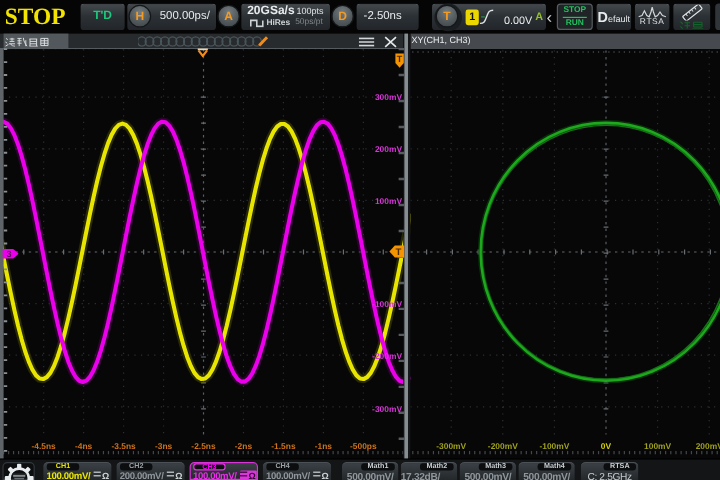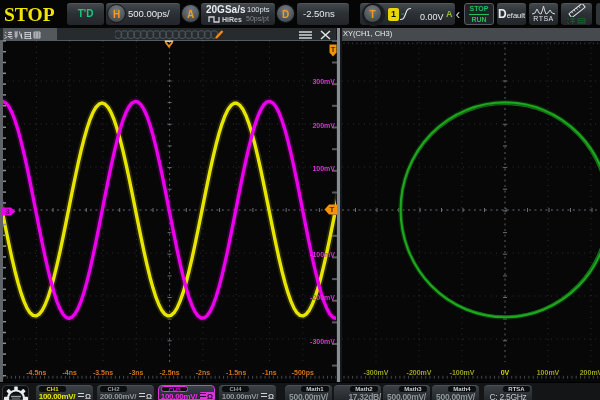--- a/index.html
+++ b/index.html
@@ -11,21 +11,21 @@
 <body>
 
 <div class="abs" style="left:0;top:0;width:600px;height:28px;background:#050506"></div>
 <div class="abs" style="left:4px;top:5px;width:85px;height:20px;color:#f2e300;font-family:'Liberation Serif',serif;font-weight:bold;font-size:19.5px;line-height:19px">STOP</div>
 
 <div class="abs btn" style="left:67px;top:3px;width:37px;height:22px"></div>
 <div class="abs" style="left:67px;top:3px;width:37px;height:22px;color:#1ec87d;font-size:10px;font-weight:bold;text-align:center;line-height:22px">T'D</div>
 
 <div class="abs btn" style="left:106px;top:3px;width:74px;height:22px"></div>
 <div class="abs circ" style="left:107px;top:4px;width:19px;height:19px;font-size:10px;line-height:19px">H</div>
-<div class="abs" style="left:128px;top:3px;width:52px;height:20px;color:#e8ecee;font-size:9.5px;text-align:left;line-height:22px">500.00ps/</div>
+<div class="abs" style="left:128px;top:3px;width:52px;height:20px;color:#e8ecee;font-size:9.5px;text-align:center;line-height:22px">500.00ps/</div>
 
 <div class="abs btn" style="left:201px;top:3px;width:74px;height:22px"></div>
 <div class="abs circ" style="left:181px;top:4px;width:19px;height:19px;font-size:10px;line-height:19px">A</div>
 <div class="abs" style="left:206px;top:4px;color:#e8ecee;font-size:10px;font-weight:bold">20GSa/s</div>
 <div class="abs" style="left:208px;top:15px;width:40px;height:9px">
 <svg width="14" height="8" viewBox="0 0 14 8">
       <path d="M1 7 V2 H6 V7 H11 V2" stroke="#cdd2d5" stroke-width="1.3" fill="none"></path>
     </svg>
 </div>
 <div class="abs" style="left:222px;top:15.5px;color:#cdd2d5;font-size:7px;font-weight:bold">HiRes</div>
@@ -648,21 +648,21 @@
 <div class="abs" style="left:219px;top:385px;width:57px;height:15px;background:linear-gradient(180deg,#3a4045,#24282b);border-top:1px solid #4c5155;border-radius:4px 4px 0 0"></div>
 <div class="abs" style="left:222px;top:385.5px;width:27px;height:6.5px;background:#0b0d0f;border-radius:2.5px;color:#9aa0a4;font-size:6px;font-weight:bold;text-align:center;line-height:6.5px">CH4</div>
 <div class="abs" style="left:220px;top:391.5px;width:40px;color:#8f969b;font-size:8px;font-weight:bold;text-align:center;letter-spacing:-0.3px">100.00mV/</div>
 <div class="abs" style="left:261px;top:393px;width:6px;height:4px;border-top:1.3px solid #cfd4d7;border-bottom:1.3px solid #cfd4d7"></div>
 <div class="abs" style="left:268px;top:391.5px;color:#cfd4d7;font-size:7.5px;font-weight:bold">Ω</div>
 <div class="abs" style="left:285px;top:385px;width:47px;height:15px;background:linear-gradient(180deg,#3a4045,#24282b);border-top:1px solid #4c5155;border-radius:4px 4px 0 0"></div>
 <div class="abs" style="left:301px;top:385.5px;width:28px;height:6.5px;background:#0b0d0f;border-radius:2.5px;color:#c9ced2;font-size:6px;font-weight:bold;text-align:center;line-height:6.5px">Math1</div>
 <div class="abs" style="left:285px;top:391.5px;width:47px;color:#8f969b;font-size:8.5px;font-weight:bold;text-align:center;letter-spacing:-0.3px">500.00mV/</div>
 <div class="abs" style="left:334px;top:385px;width:47px;height:15px;background:linear-gradient(180deg,#3a4045,#24282b);border-top:1px solid #4c5155;border-radius:4px 4px 0 0"></div>
 <div class="abs" style="left:350px;top:385.5px;width:28px;height:6.5px;background:#0b0d0f;border-radius:2.5px;color:#c9ced2;font-size:6px;font-weight:bold;text-align:center;line-height:6.5px">Math2</div>
-<div class="abs" style="left:334px;top:391.5px;width:47px;color:#8f969b;font-size:8.5px;font-weight:bold;text-align:right;letter-spacing:-0.3px">17.32dB/</div>
+<div class="abs" style="left:334px;top:391.5px;width:47px;color:#8f969b;font-size:8.5px;font-weight:bold;text-align:left;letter-spacing:-0.3px">17.32dB/</div>
 <div class="abs" style="left:383px;top:385px;width:47px;height:15px;background:linear-gradient(180deg,#3a4045,#24282b);border-top:1px solid #4c5155;border-radius:4px 4px 0 0"></div>
 <div class="abs" style="left:399px;top:385.5px;width:28px;height:6.5px;background:#0b0d0f;border-radius:2.5px;color:#c9ced2;font-size:6px;font-weight:bold;text-align:center;line-height:6.5px">Math3</div>
 <div class="abs" style="left:383px;top:391.5px;width:47px;color:#8f969b;font-size:8.5px;font-weight:bold;text-align:center;letter-spacing:-0.3px">500.00mV/</div>
 <div class="abs" style="left:432px;top:385px;width:47px;height:15px;background:linear-gradient(180deg,#3a4045,#24282b);border-top:1px solid #4c5155;border-radius:4px 4px 0 0"></div>
 <div class="abs" style="left:448px;top:385.5px;width:28px;height:6.5px;background:#0b0d0f;border-radius:2.5px;color:#c9ced2;font-size:6px;font-weight:bold;text-align:center;line-height:6.5px">Math4</div>
 <div class="abs" style="left:432px;top:391.5px;width:47px;color:#8f969b;font-size:8.5px;font-weight:bold;text-align:center;letter-spacing:-0.3px">500.00mV/</div>
 <div class="abs" style="left:484px;top:385px;width:48px;height:15px;background:linear-gradient(180deg,#3a4045,#24282b);border-top:1px solid #4c5155;border-radius:4px 4px 0 0"></div>
 <div class="abs" style="left:503px;top:385.5px;width:27px;height:6.5px;background:#0b0d0f;border-radius:2.5px;color:#c9ced2;font-size:6px;font-weight:bold;text-align:center;line-height:6.5px">RTSA</div>
 <div class="abs" style="left:484px;top:391.5px;width:48px;color:#c3c9cd;font-size:8.5px;text-align:center;letter-spacing:-0.3px">C: 2.5GHz</div>
 

